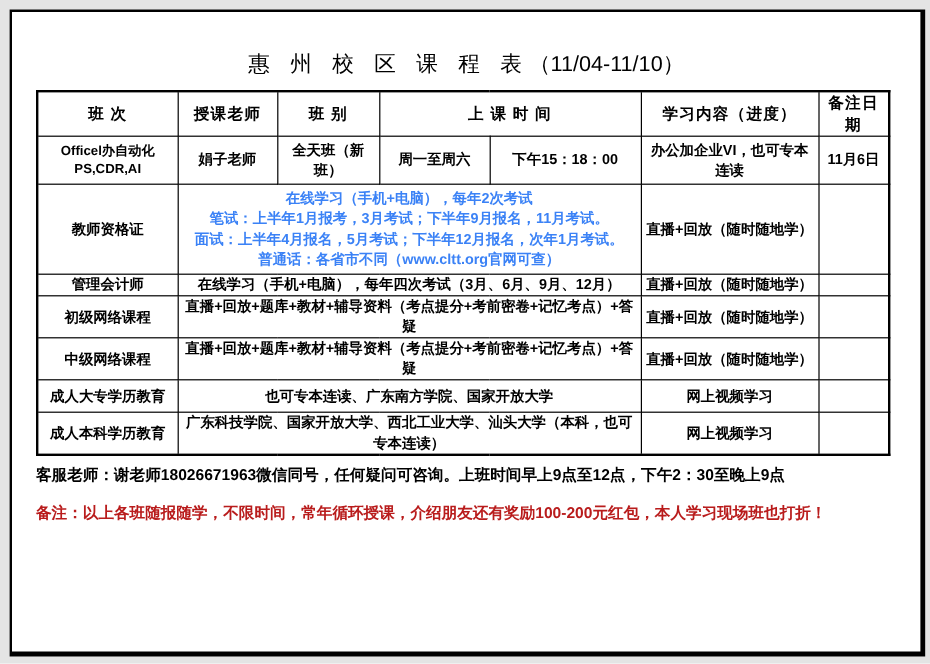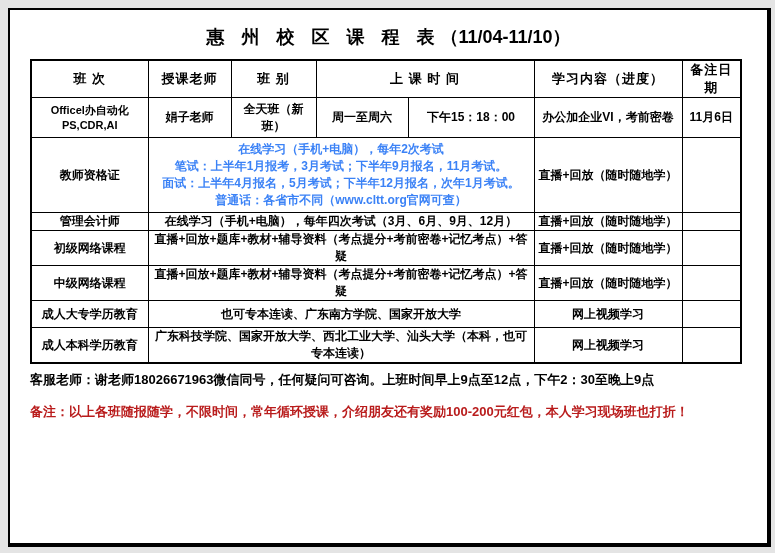--- a/index.html
+++ b/index.html
@@ -14,24 +14,24 @@
     position:absolute;left:8px;top:8px;
     width:763px;height:539px;
     box-sizing:border-box;
     background:#fff;
     border:2px solid #000;
     border-right-width:4px;
     border-bottom-width:4px;
     overflow:hidden;
   }
   .title{
-    margin-top:15px;
+    margin-top:31px;
     text-align:center;
     font-size:18px;
-    font-weight:bold;
+    font-weight:normal;
     white-space:nowrap;
   }
   .title .cn{letter-spacing:6px;}
   .title .date{letter-spacing:0;}
   table.schedule{
     border-collapse:collapse;
     table-layout:fixed;
     width:710px;
     margin:10px 0 0 20px;
     border:2px solid #000;
@@ -112,21 +112,21 @@
     <tbody>
       <tr class="r1">
         <td class="class2line">
           <div>Officel办自动化</div>
           <div>PS,CDR,AI</div>
         </td>
         <td>娟子老师</td>
         <td class="small">全天班（新班）</td>
         <td>周一至周六</td>
         <td>下午15：18：00</td>
-        <td>办公加企业VI，考前密卷</td>
+        <td>办公加企业VI，也可专本连读</td>
         <td>11月6日</td>
       </tr>
       <tr class="r2">
         <td>教师资格证</td>
         <td colspan="4" class="details">
           <div>在线学习（手机+电脑），每年2次考试</div>
           <div>笔试：上半年1月报考，3月考试；下半年9月报名，11月考试。</div>
           <div>面试：上半年4月报名，5月考试；下半年12月报名，次年1月考试。</div>
           <div>普通话：各省市不同（www.cltt.org官网可查）</div>
         </td>

